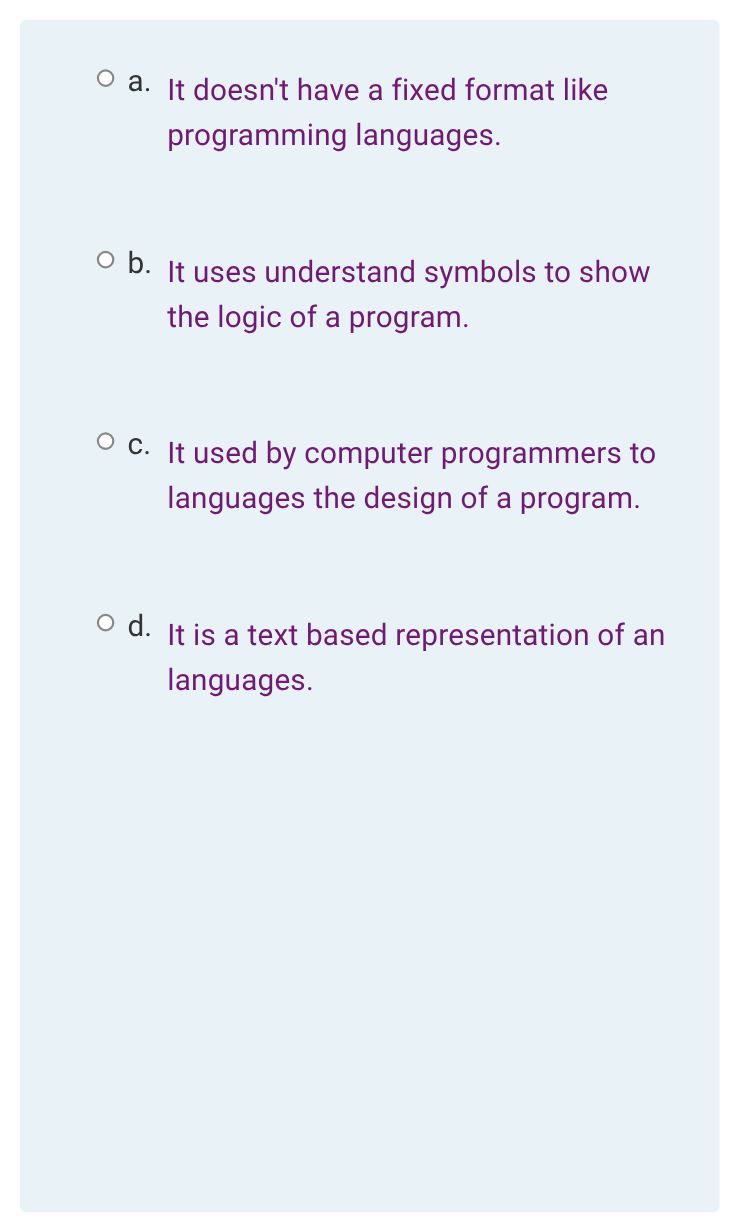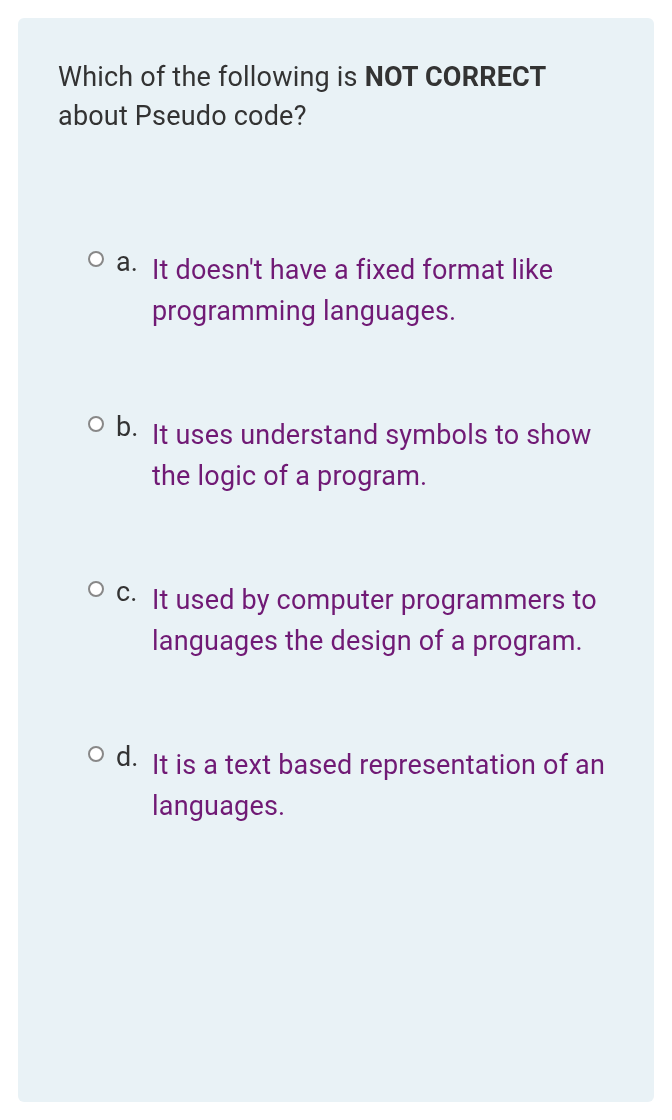--- a/index.html
+++ b/index.html
@@ -73,23 +73,20 @@
       color: #701a75;
       line-height: 1.5;
       padding-top: 4px;
       letter-spacing: 0.2px;
     }
   </style>
 </head>
 <body>
 
 <div class="question-card">
-  <div class="question-text">
-    <span>Which of the following is </span><span class="bold">NOT CORRECT</span><span> about Pseudo code?</span>
-  </div>
 
   <div class="options">
 
     <div class="option-row">
       <div class="radio-wrap">
         <input type="radio" name="answer" style="">
       </div>
       <div class="option-label-wrap">
         <span class="option-letter">a.</span>
         <span class="option-text">It doesn't have a fixed format like programming languages.</span>

